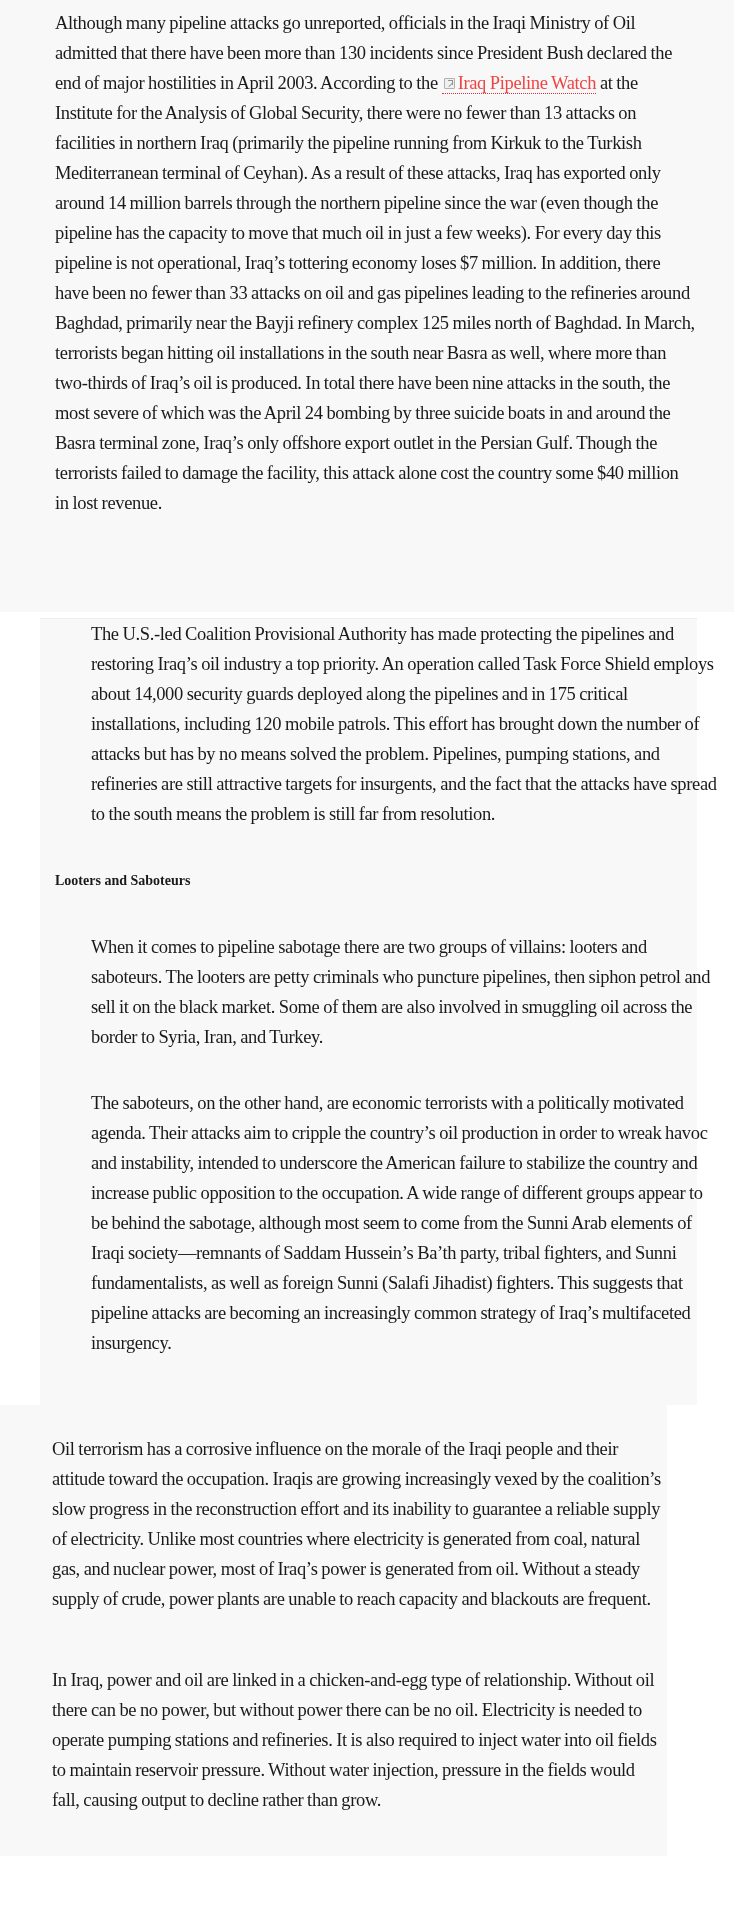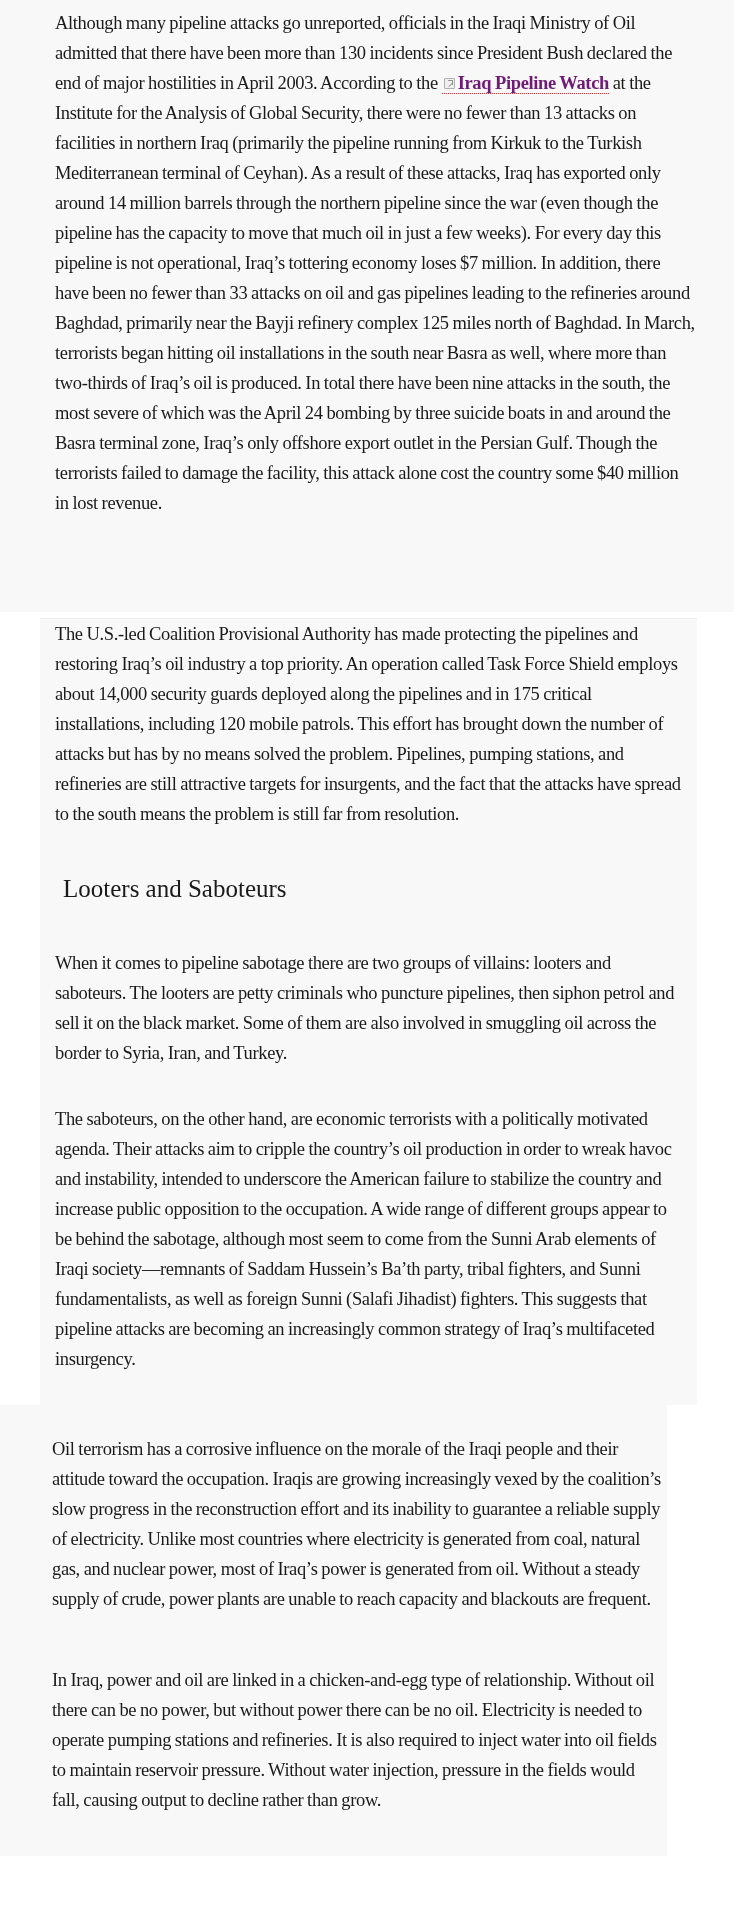--- a/index.html
+++ b/index.html
@@ -45,37 +45,36 @@
     p {
       margin: 0;
       font-size: 16.2px;
       line-height: 30px;
       letter-spacing: -0.35px;
       word-spacing: -0.5px;
       font-family: "Liberation Serif", "DejaVu Serif", serif;
       font-size: 18.5px;
     }
     #block-1 p { width: 640px; }
-    #block-2 p { width: 628px; }
+    #block-2 p { width: 628px; margin-left: 36px; }
     #block-3 p { width: 610px; margin-top: 15px; }
     .gap { height: 36px; }
     h3 {
-      margin: 8px;
+      margin: 0;
       font-family: "Liberation Serif", "DejaVu Serif", serif;
-      font-weight: normal;
-      font-size: 25px;
+      font-weight: bold;
+      font-size: 14px;
       line-height: 30px;
       padding-top: 1px;
     }
     .ext-link {
-      color: #701a75;
+      color: #ef4444;
       text-decoration: none;
       border-bottom: 1px dotted #d2323c;
       cursor: pointer;
-      font-weight: bold;
     }
     .ext-icon {
       display: inline-block;
       width: 9px;
       height: 9px;
       border: 1px solid #b0b0b0;
       border-radius: 1px;
       position: relative;
       margin: 0 3px 0 2px;
       vertical-align: 0px;

